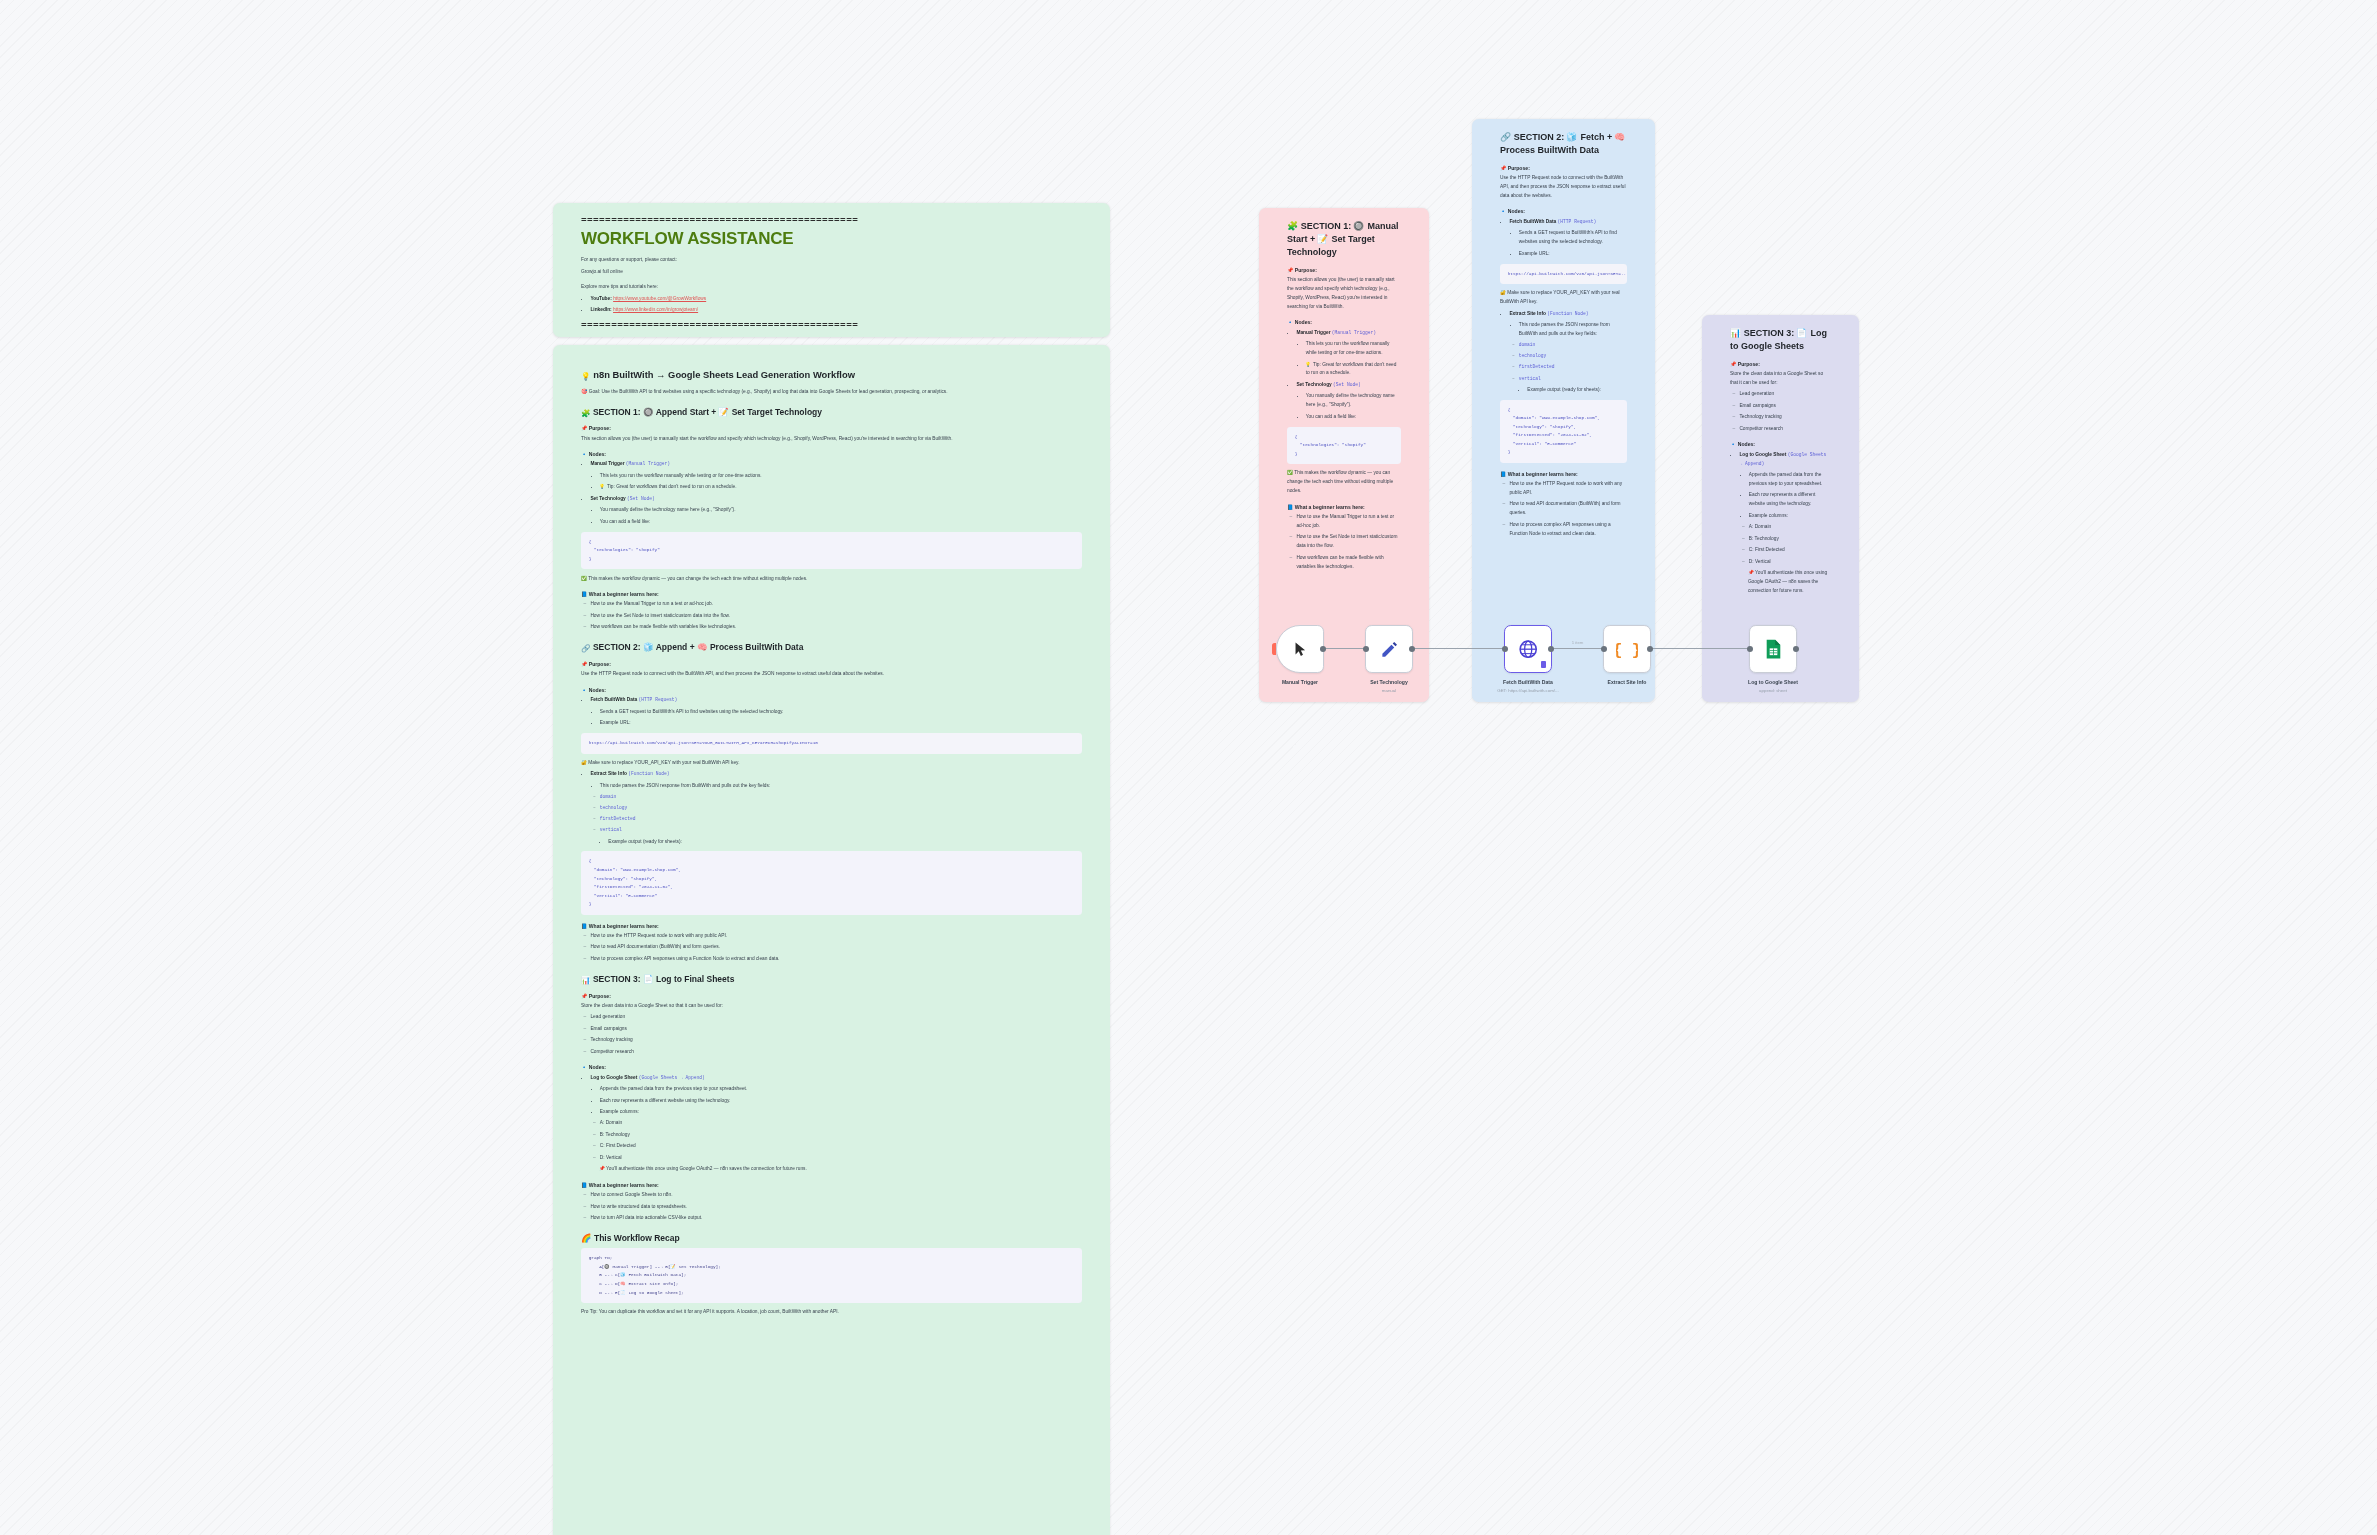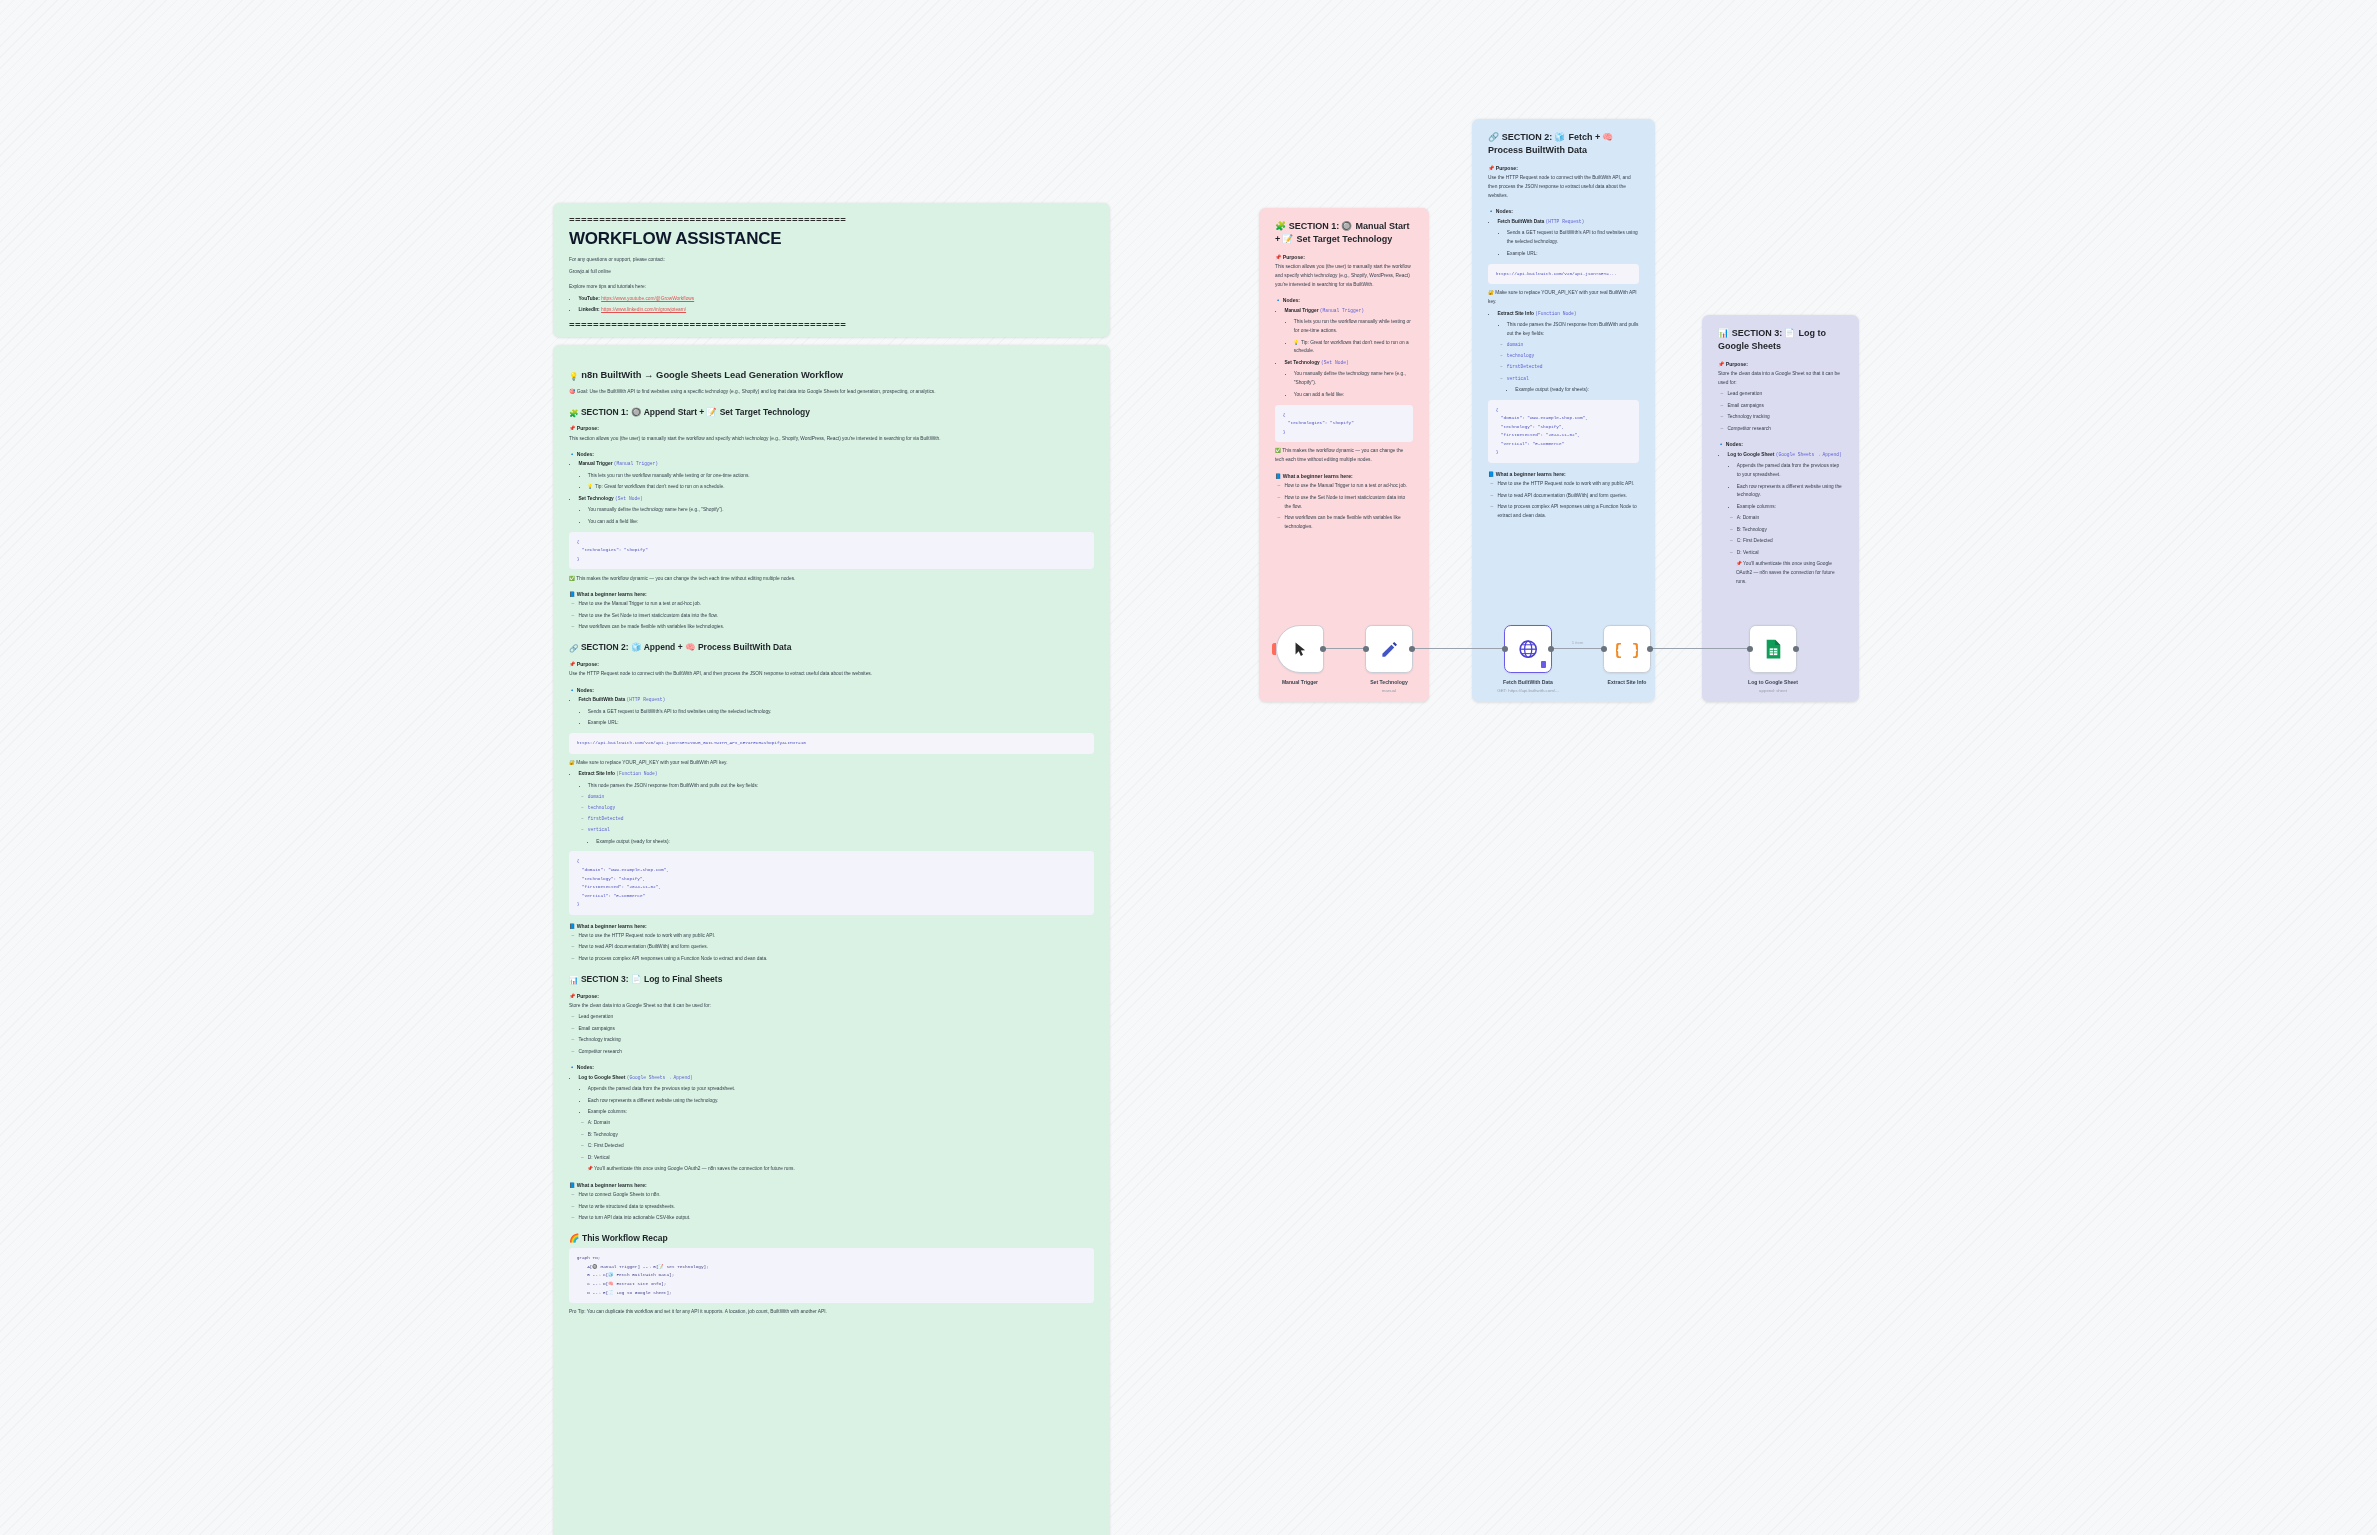--- a/index.html
+++ b/index.html
@@ -16,39 +16,39 @@
       repeating-linear-gradient(-45deg,
         rgba(0,0,0,0.022) 0px, rgba(0,0,0,0.022) 0.9px,
         transparent 0.9px, transparent 7.7px);
     position: relative;
   }
 
   
   .sticky {
     position: absolute;
     border-radius: 6.8px;
-    padding: 12px 16px;
+    padding: 12px 28px;
     box-shadow: 0 0.9px 2.6px rgba(0,0,0,0.10);
     overflow: hidden;
   }
   .sticky.green  { background: #d9f2e3; }
   .sticky.pink   { background: #fbd9dd; }
   .sticky.blue   { background: #d6e7f7; }
   .sticky.purple { background: #dcdcf0; }
 
   
   .eqline {
     font-family: "Liberation Mono", monospace;
     font-size: 9.4px; letter-spacing: 0.4px;
     color: #2b2b2b; font-weight: 700;
     white-space: nowrap; overflow: hidden;
     margin-bottom: 3.4px;
   }
   h1.doc-title {
-    font-size: 17px; font-weight: 700; color: #0f172a;
+    font-size: 17px; font-weight: 700; color: #4d7c0f;
     margin: 1.7px 0 6.8px 0; letter-spacing: -0.2px;
   }
   h2.doc-h2 {
     font-size: 9.4px; font-weight: 700; color: #1f2328;
     margin: 12px 0 6px 0;
   }
   h3.doc-h3 {
     font-size: 8.5px; font-weight: 700; color: #1f2328;
     margin: 10.2px 0 5.1px 0;
   }

